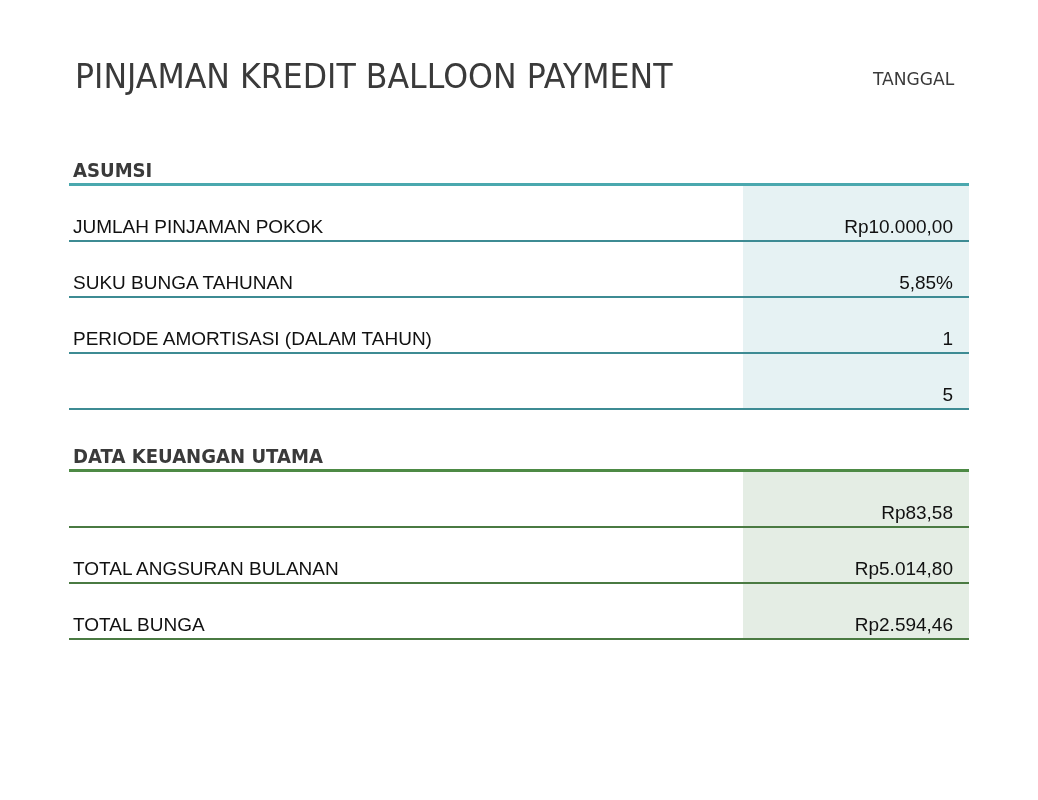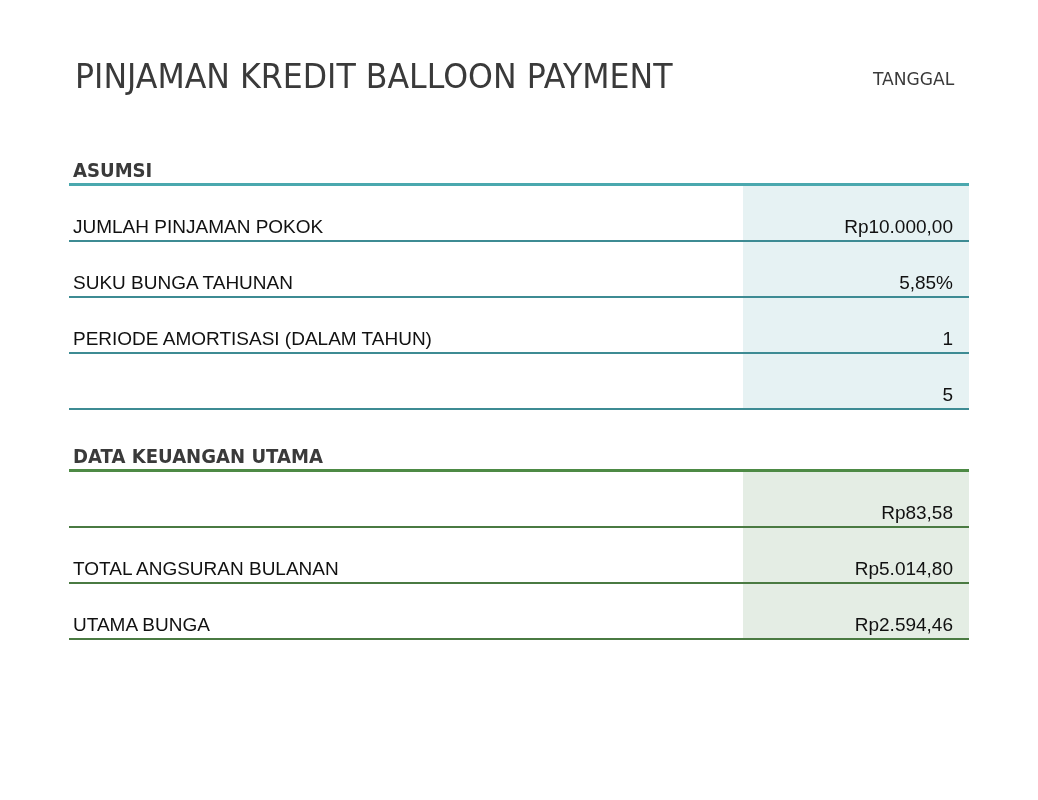--- a/index.html
+++ b/index.html
@@ -90,16 +90,16 @@
     <div class="shade"></div>
     <span class="value">Rp83,58</span>
   </div>
   <div class="row">
     <div class="shade"></div>
     <span class="label">TOTAL ANGSURAN BULANAN</span>
     <span class="value">Rp5.014,80</span>
   </div>
   <div class="row">
     <div class="shade"></div>
-    <span class="label">UTAMA BUNGA</span>
+    <span class="label">TOTAL BUNGA</span>
     <span class="value">Rp2.594,46</span>
   </div>
 </div>
 
 </body></html>

